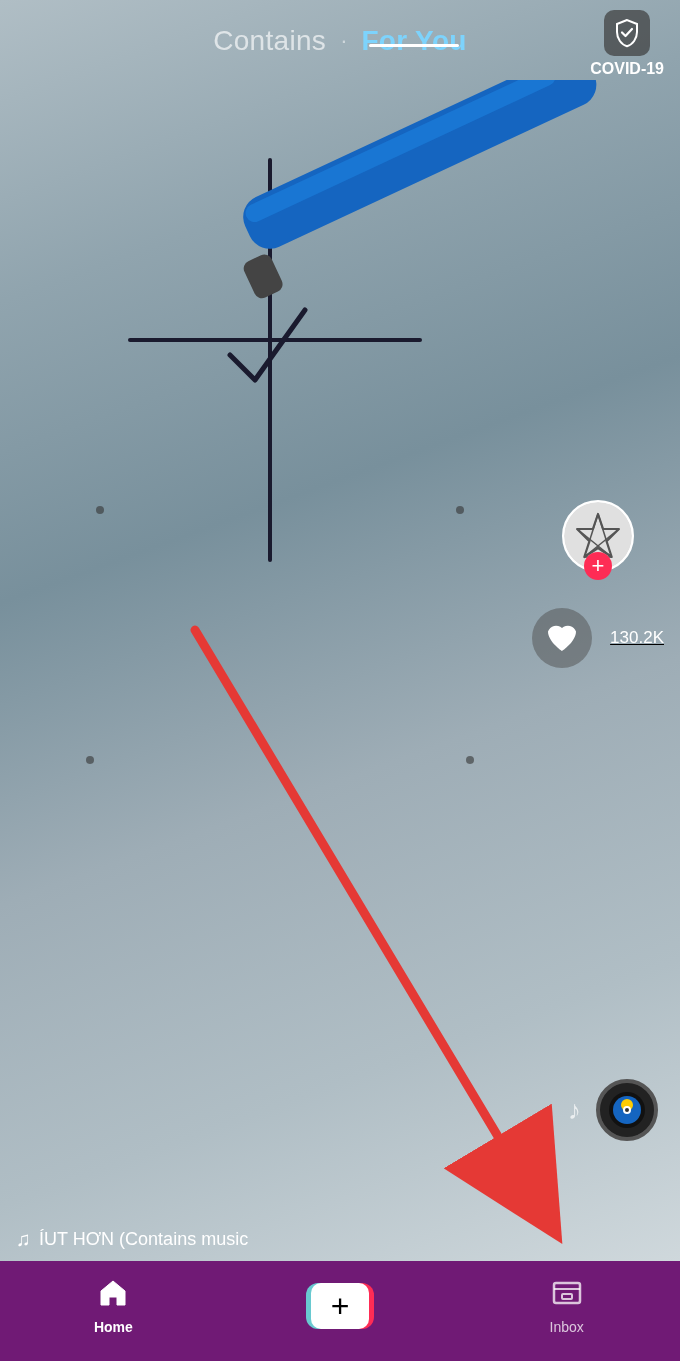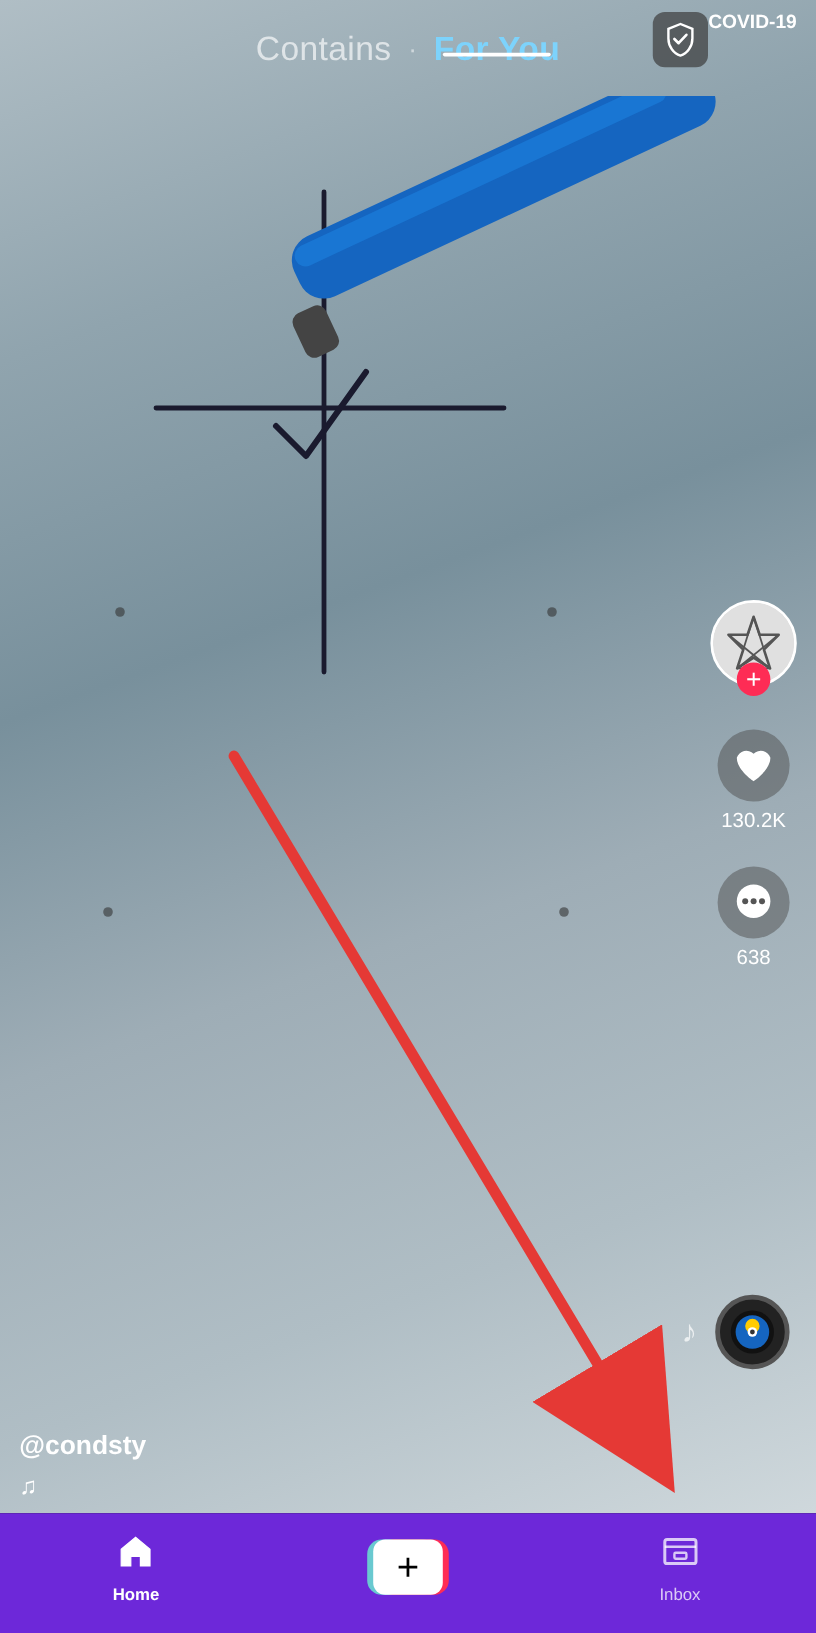--- a/index.html
+++ b/index.html
@@ -82,22 +82,22 @@
       background: #fff;
       border-radius: 2px;
     }
 
     
     .covid-badge {
       position: absolute;
       top: 10px;
       right: 16px;
       display: flex;
-      flex-direction: row;
-      align-items: flex-start;
+      flex-direction: column;
+      align-items: center;
       color: #fff;
       font-size: 16px;
       font-weight: 600;
     }
 
     .covid-badge .shield-icon {
       width: 46px;
       height: 46px;
       background: rgba(60,60,60,0.7);
       border-radius: 10px;
@@ -151,23 +151,24 @@
       align-items: center;
       justify-content: center;
       color: #fff;
       font-size: 22px;
       font-weight: 300;
       line-height: 1;
     }
 
     .action-btn {
       display: flex;
-      flex-direction: column;
-      align-items: center;
-      gap: 6px;
+      flex-direction: row;
+      align-items: center;
+      gap: 18px;
+      text-decoration: underline;
     }
 
     .action-icon {
       width: 60px;
       height: 60px;
       background: rgba(80,80,80,0.5);
       border-radius: 50%;
       display: flex;
       align-items: center;
       justify-content: center;
@@ -245,21 +246,21 @@
       font-size: 20px;
     }
 
     
     .bottom-nav {
       position: absolute;
       bottom: 0;
       left: 0;
       width: 100%;
       height: 100px;
-      background: #6d28d9;
+      background: #701a75;
       display: flex;
       align-items: center;
       justify-content: space-around;
       z-index: 20;
       padding-bottom: 10px;
     }
 
     .nav-item {
       display: flex;
       flex-direction: column;
@@ -428,54 +429,43 @@
 
   <div class="action-btn">
     <div class="action-icon">
       <svg width="36" height="36" viewBox="0 0 36 36">
         <path d="M18 31s-14-9.3-14-19.5A8.5 8.5 0 0118 8.1 8.5 8.5 0 0132 11.5C32 21.7 18 31 18 31z" fill="white"></path>
       </svg>
     </div>
     <span class="action-label">130.2K</span>
   </div>
 
-  <div class="action-btn">
-    <div class="action-icon">
-      <svg width="36" height="36" viewBox="0 0 36 36">
-        <circle cx="18" cy="17" r="14" fill="white"></circle>
-        <circle cx="11" cy="17" r="2.5" fill="#555"></circle>
-        <circle cx="18" cy="17" r="2.5" fill="#555"></circle>
-        <circle cx="25" cy="17" r="2.5" fill="#555"></circle>
-      </svg>
-    </div>
-    <span class="action-label">638</span>
-  </div>
 
 </div>
 
 <div class="music-disc-container">
   <span class="music-note-aside">♪</span>
   <div class="music-disc">
     <svg width="54" height="54" viewBox="0 0 54 54">
       <circle cx="27" cy="27" r="27" fill="#222"></circle>
       <circle cx="27" cy="27" r="18" fill="#111"></circle>
 
       <circle cx="27" cy="27" r="14" fill="#1565c0"></circle>
       <circle cx="27" cy="22" r="8" fill="#1565c0"></circle>
       <circle cx="27" cy="22" r="6" fill="#ffcc02"></circle>
       <circle cx="27" cy="27" r="4" fill="#fff"></circle>
       <circle cx="27" cy="27" r="2" fill="#333"></circle>
     </svg>
   </div>
 </div>
 
 <div class="video-info">
-  <div class="video-username">@condsty</div>
   <div class="video-music">
     <span class="music-note">♫</span>
+    <span>ÍUT HƠN (Contains music</span>
   </div>
 </div>
 
 <div class="bottom-nav">
 
   <div class="nav-item active">
     <div class="nav-icon">
       <svg width="32" height="32" viewBox="0 0 32 32">
         <path d="M4 14L16 4l12 10v14H20v-8h-8v8H4z" fill="white" stroke="white" stroke-width="1"></path>
       </svg>

